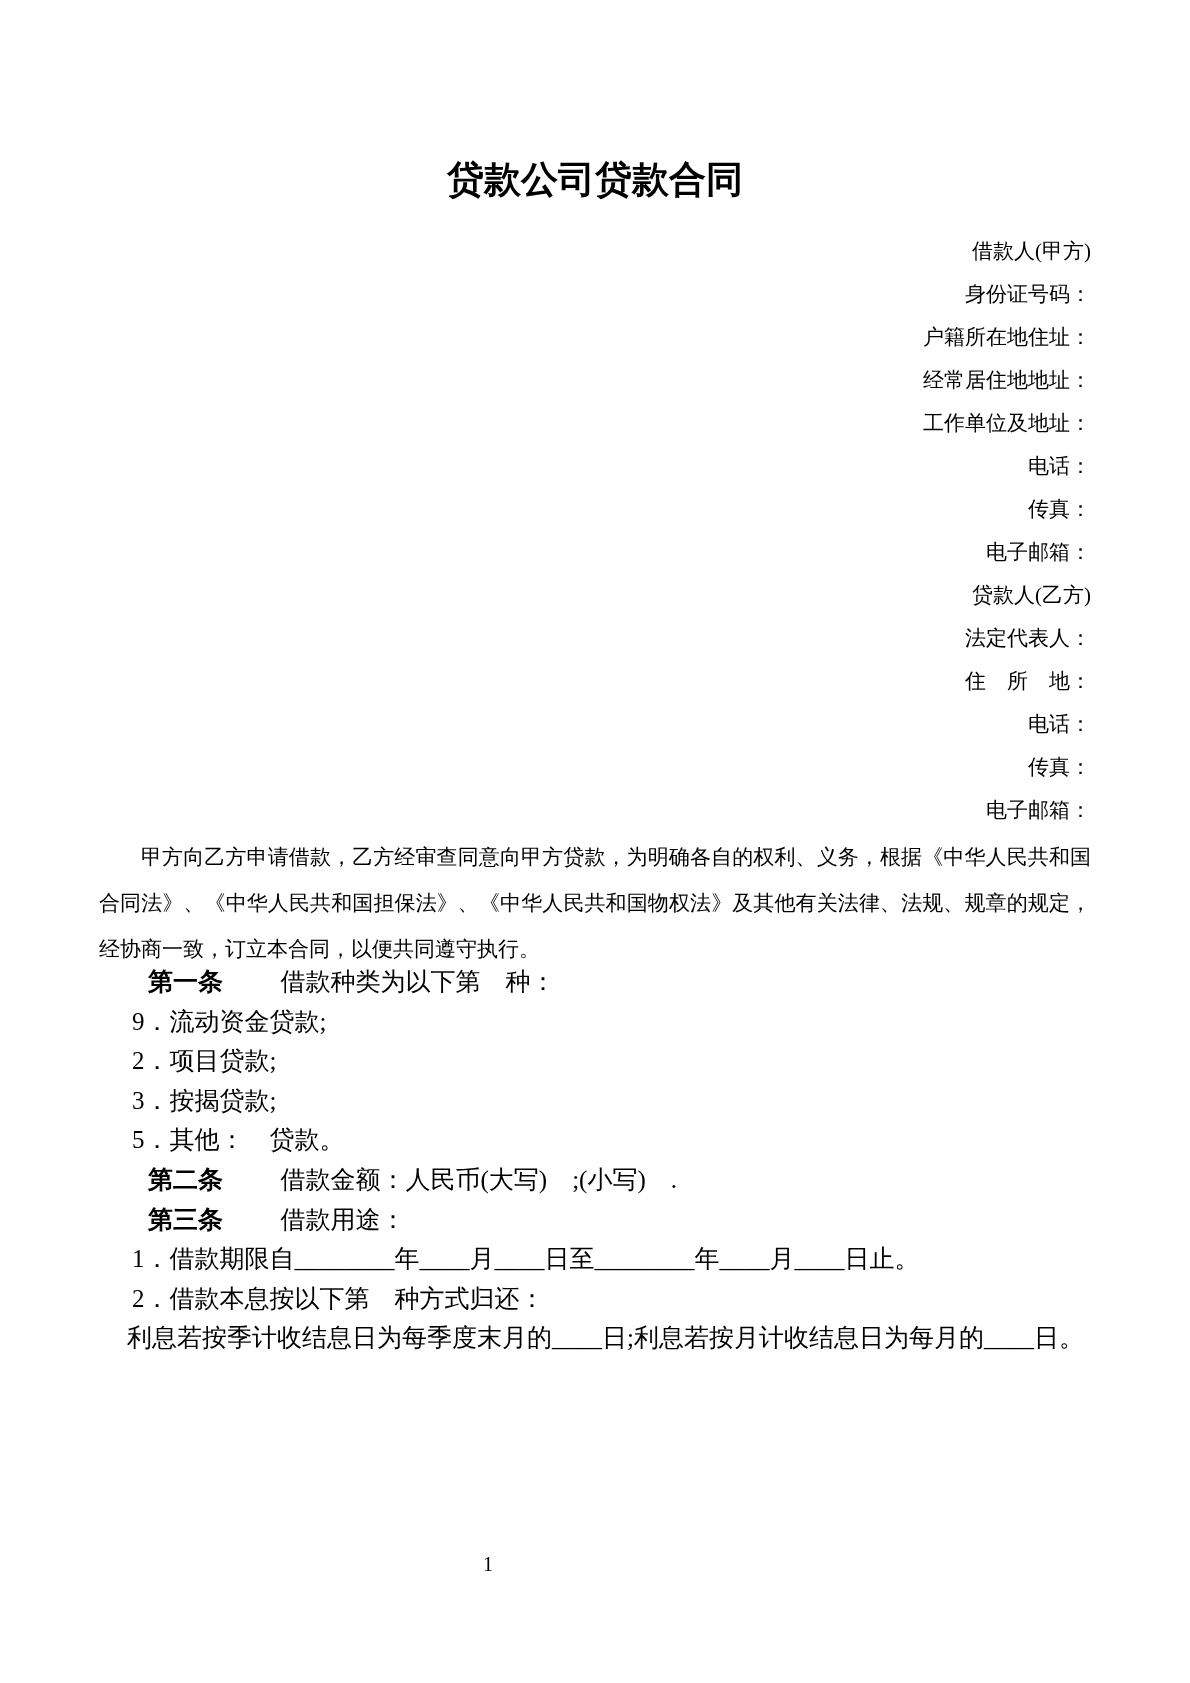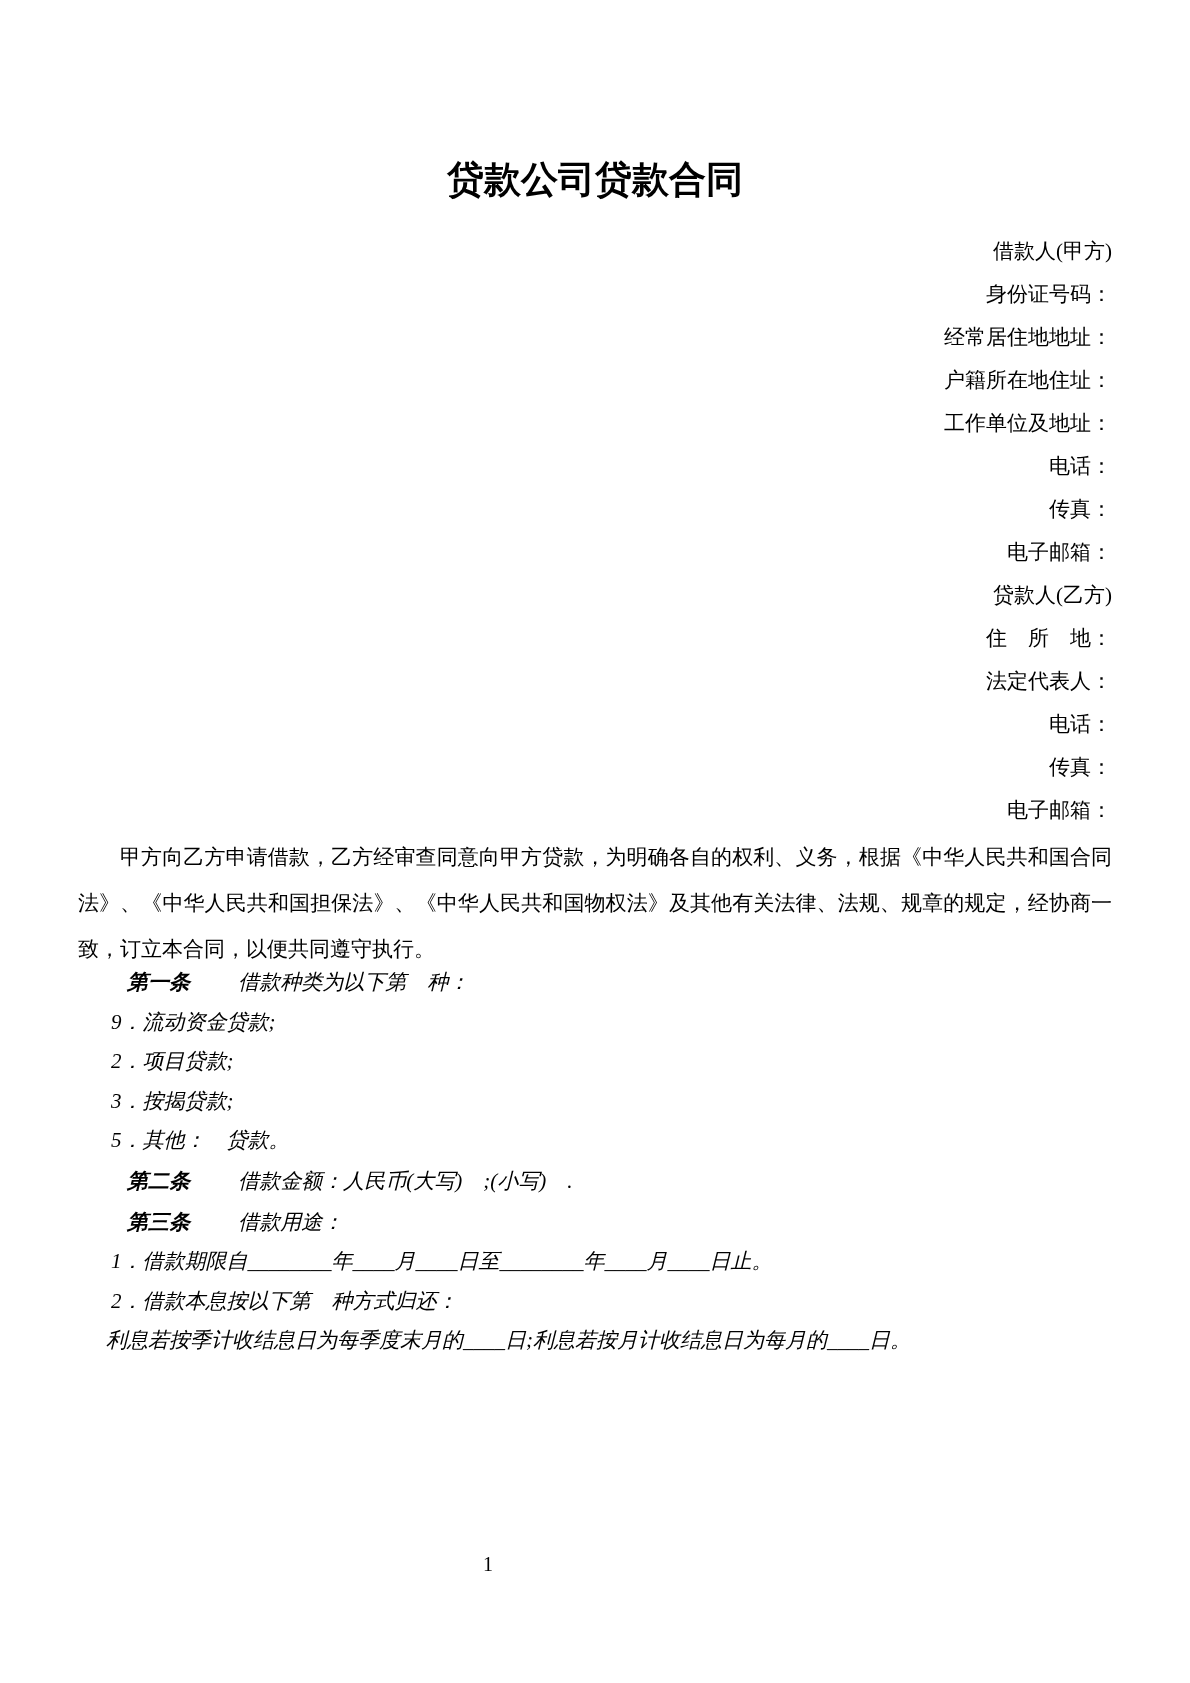--- a/index.html
+++ b/index.html
@@ -11,21 +11,21 @@
     width: 1190px;
     height: 1683px;
     position: relative;
     color: #000000;
     font-family: "Liberation Serif", serif;
     overflow: hidden;
   }
   .page {
     position: absolute;
     inset: 0;
-    padding: 0 78px;
+    padding: 0 99px;
     box-sizing: border-box;
     background: #ffffff;
   }
   .doc-title {
     margin: 156px 0 0 0;
     font-family: "Liberation Sans", sans-serif;
     font-weight: 700;
     font-size: 37px;
     line-height: 48px;
     text-align: center;
@@ -40,23 +40,22 @@
   }
   .intro {
     margin: 2px 0 0 0;
     font-size: 21px;
     line-height: 46px;
     text-align: justify;
     text-indent: 2em;
   }
   .body-lines {
     margin: -10px 0 0 0;
-    font-size: 21px;
+    font-size: 25px;
     line-height: 39.6px;
-    font-style: italic;
   }
   .clause-line { padding-left: 49px; }
   .clause-num {
     font-weight: 700;
     font-family: "Liberation Sans", sans-serif;
     margin-right: 2.3em;
   }
   .item-line { padding-left: 33px; }
   .subitem-line { padding-left: 24px; }
   .cont-line { padding-left: 28px; text-align: justify; }
@@ -71,29 +70,29 @@
 </head>
 <body>
 
 <div class="page">
 
   <h1 class="doc-title">贷款公司贷款合同</h1>
 
   <div class="fields">
     <div>借款人(甲方)</div>
     <div>身份证号码：</div>
+    <div>户籍所在地住址：</div>
     <div>经常居住地地址：</div>
-    <div>户籍所在地住址：</div>
     <div>工作单位及地址：</div>
     <div>电话：</div>
     <div>传真：</div>
     <div>电子邮箱：</div>
     <div>贷款人(乙方)</div>
+    <div>法定代表人：</div>
     <div>住　所　地：</div>
-    <div>法定代表人：</div>
     <div>电话：</div>
     <div>传真：</div>
     <div>电子邮箱：</div>
   </div>
 
   <p class="intro">甲方向乙方申请借款，乙方经审查同意向甲方贷款，为明确各自的权利、义务，根据《中华人民共和国合同法》、《中华人民共和国担保法》、《中华人民共和国物权法》及其他有关法律、法规、规章的规定，经协商一致，订立本合同，以便共同遵守执行。</p>
 
   <div class="body-lines">
 
     <div class="clause-line">

